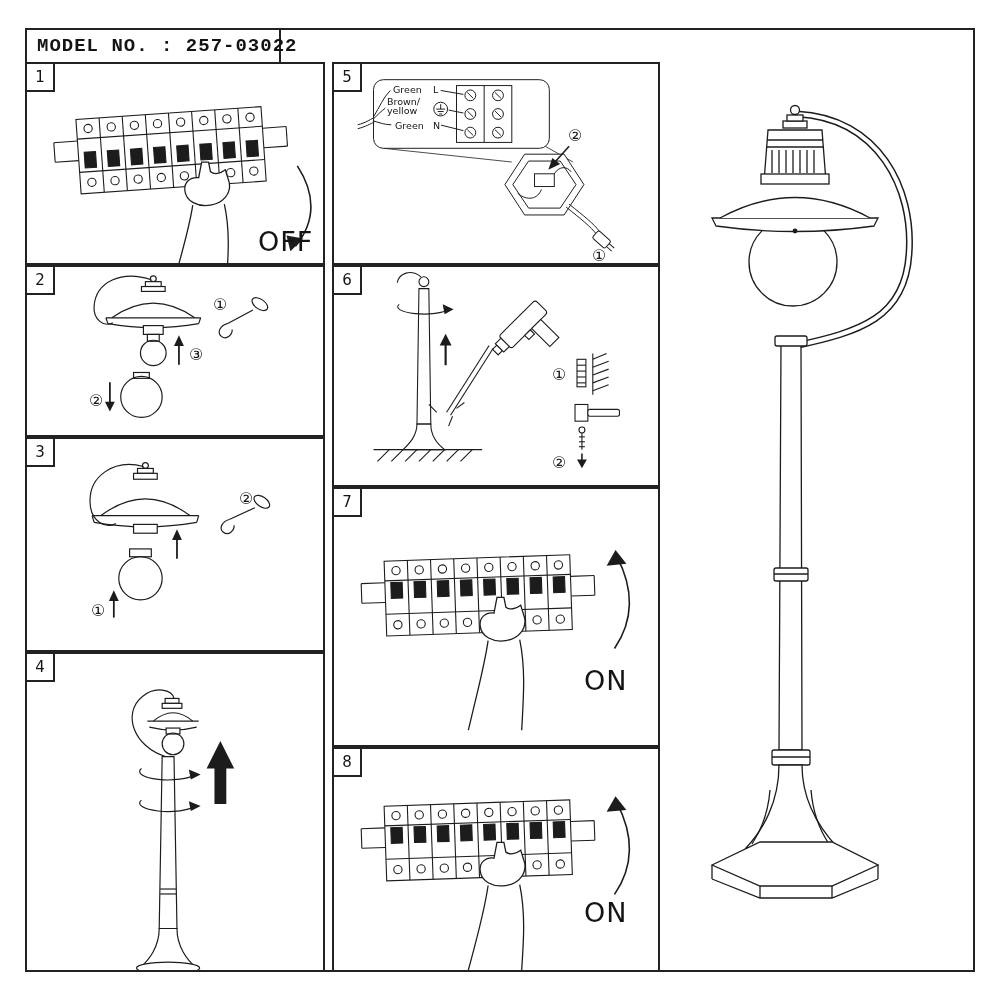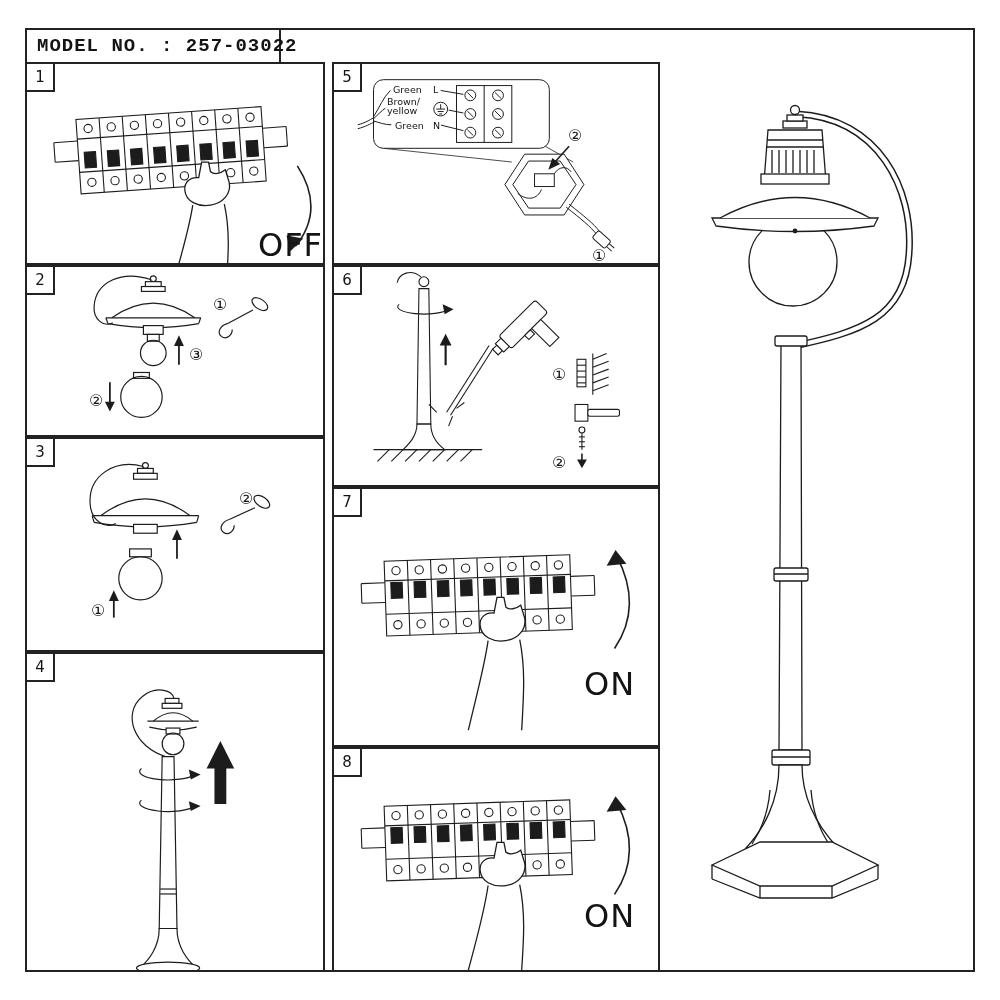--- a/index.html
+++ b/index.html
@@ -11,21 +11,21 @@
          border:2px solid #222;box-sizing:border-box;background:#fff;z-index:5;
          display:flex;align-items:center;padding-left:10px;
          font-family:"Liberation Mono","DejaVu Sans Mono",monospace;
          font-size:19px;font-weight:700;letter-spacing:1px;white-space:nowrap}
   .panel{position:absolute;border:2px solid #222;box-sizing:border-box;
          background:#fff;overflow:hidden}
   .panel svg{position:absolute;left:0;top:0;width:100%;height:100%}
   .badge{position:absolute;left:0;top:0;width:26px;height:26px;z-index:3;
          border-right:2px solid #222;border-bottom:2px solid #222;background:#fff;
          display:flex;align-items:center;justify-content:center;font-size:15px}
-  .state{position:absolute;font-size:32px;letter-spacing:1px;z-index:2;
+  .state{position:absolute;font-size:27px;letter-spacing:1px;z-index:2;
          font-family:"DejaVu Sans",sans-serif}
   .circ{position:absolute;font-size:16px;line-height:1;z-index:2}
   .lbl{position:absolute;font-size:9.5px;line-height:1;z-index:2;background:#fff;padding:0 1px}
   .lamp-area{position:absolute;left:660px;top:30px;width:315px;height:940px}
   .lamp-area svg{width:100%;height:100%}
   svg line,svg path,svg rect,svg circle,svg ellipse,svg polygon{vector-effect:none}
 </style>
 </head>
 <body>
 

